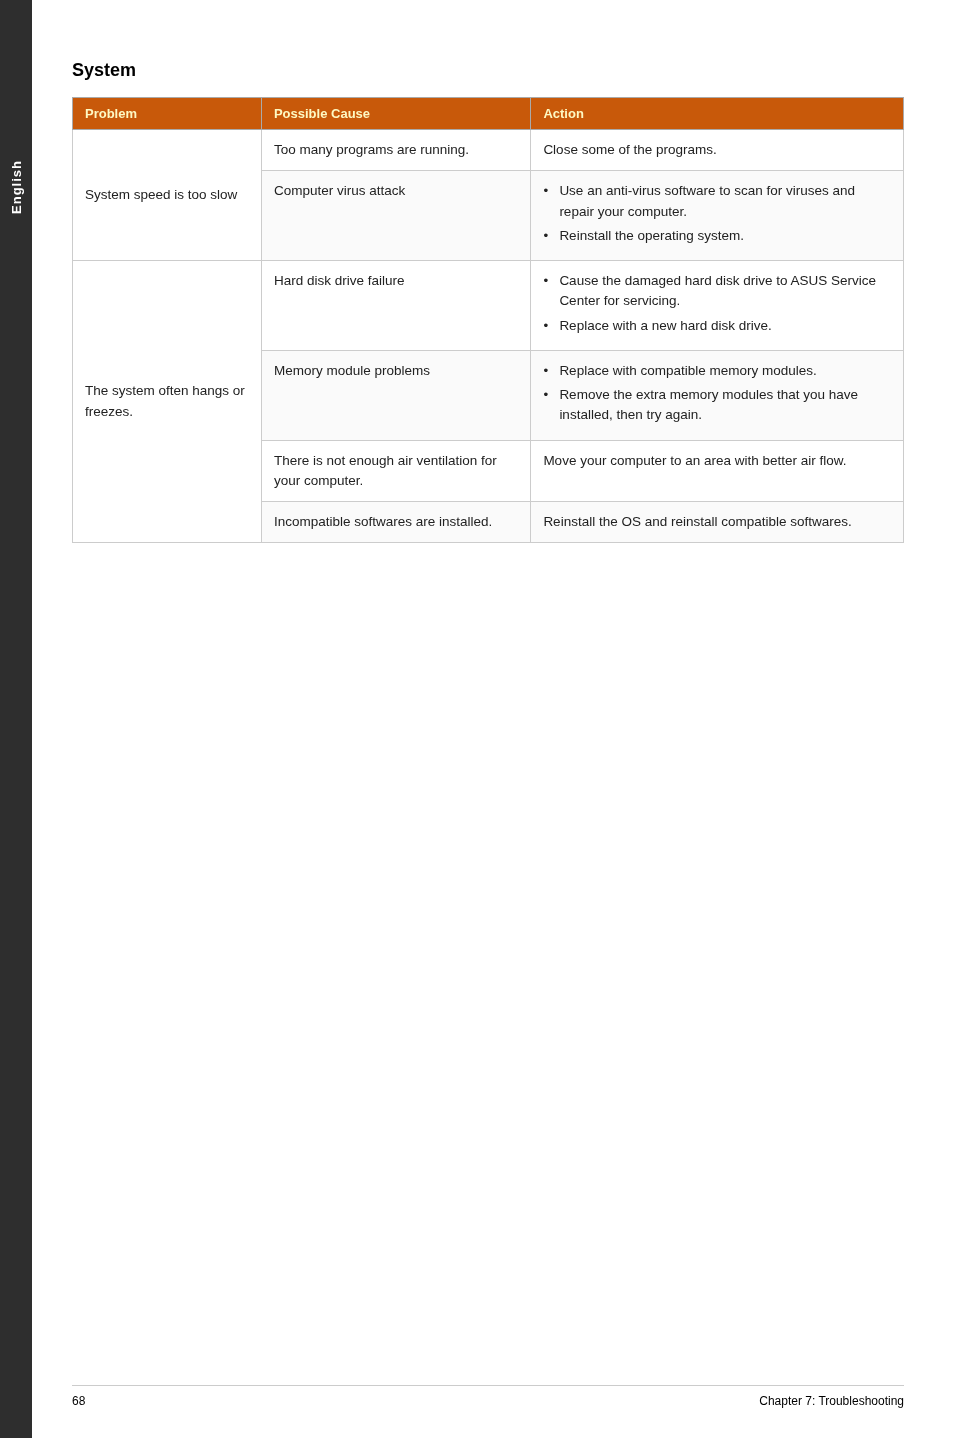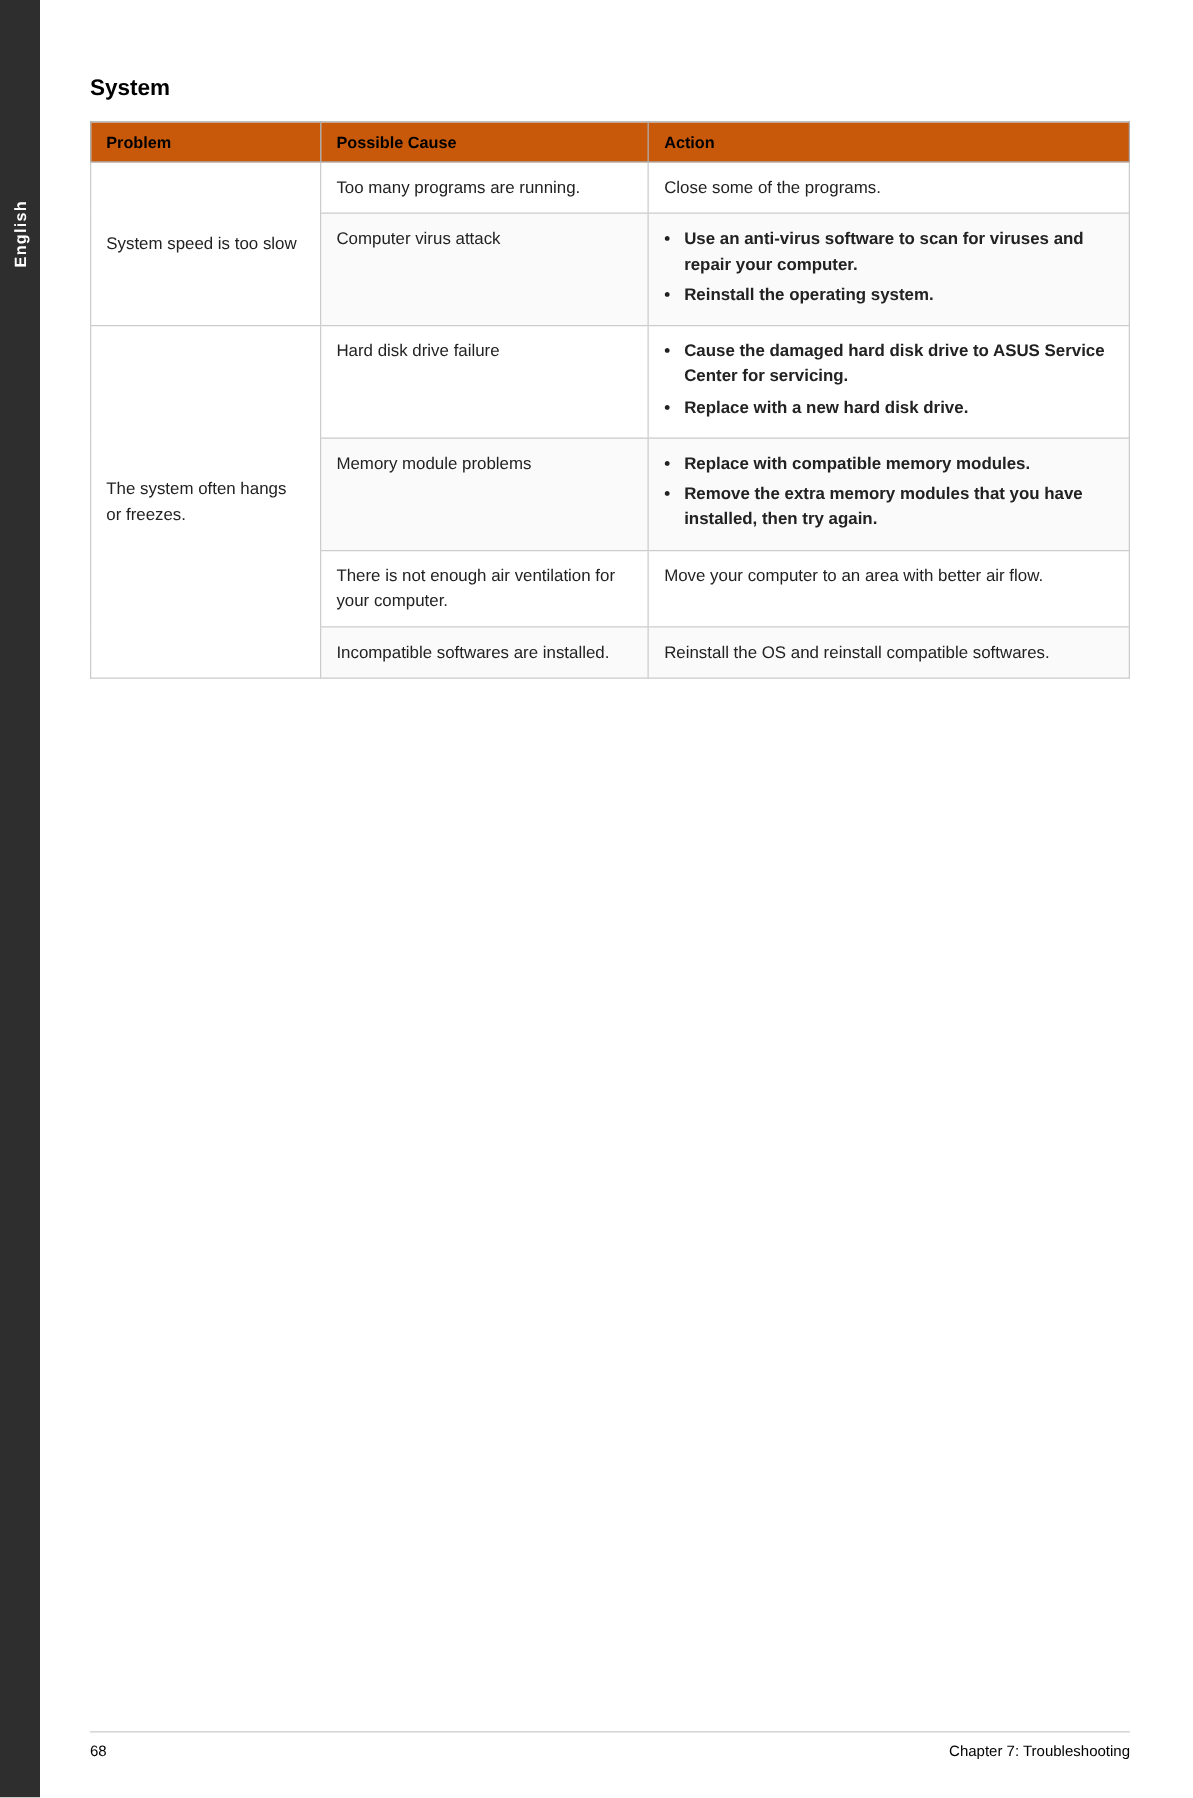--- a/index.html
+++ b/index.html
@@ -61,21 +61,21 @@
 
     
     .data-table {
       width: 100%;
       border-collapse: collapse;
       border: 1px solid #aaa;
     }
 
     .data-table th {
       background-color: #c8590a;
-      color: #000000;
+      color: #fef9c3;
       font-size: 13px;
       font-weight: bold;
       padding: 8px 12px;
       text-align: left;
       border: 1px solid #aaa;
     }
 
     .data-table td {
       padding: 10px 12px;
       border: 1px solid #ccc;
@@ -89,21 +89,20 @@
     }
 
     .data-table tr:nth-child(odd) td {
       background-color: #ffffff;
     }
 
     .bullet-list {
       list-style: none;
       padding: 0;
       margin: 0;
-      font-weight: bold;
     }
 
     .bullet-list li {
       padding-left: 16px;
       position: relative;
       margin-bottom: 4px;
       line-height: 1.5;
     }
 
     .bullet-list li::before {

